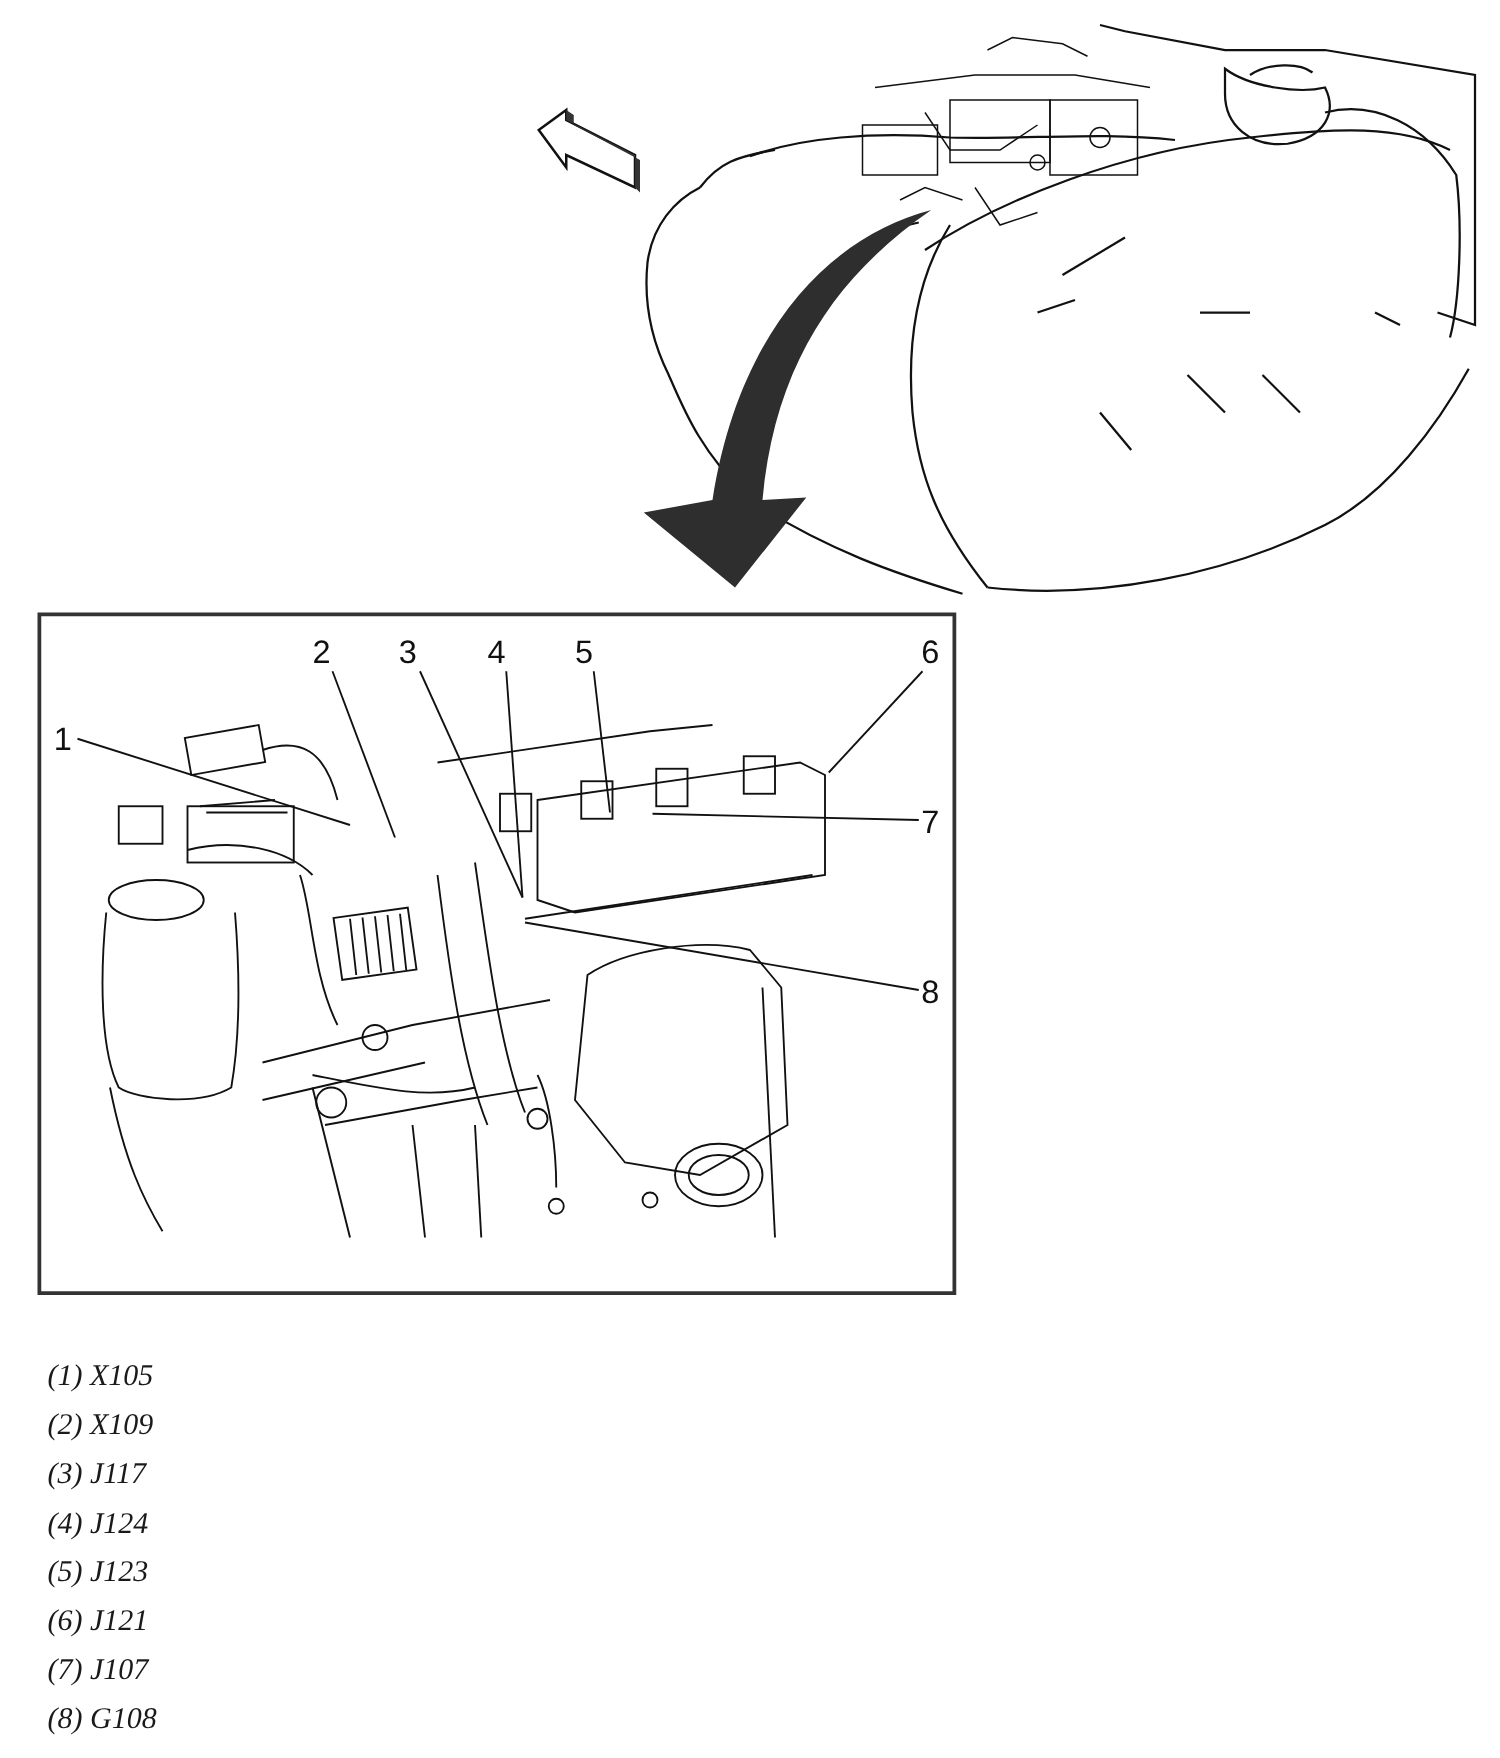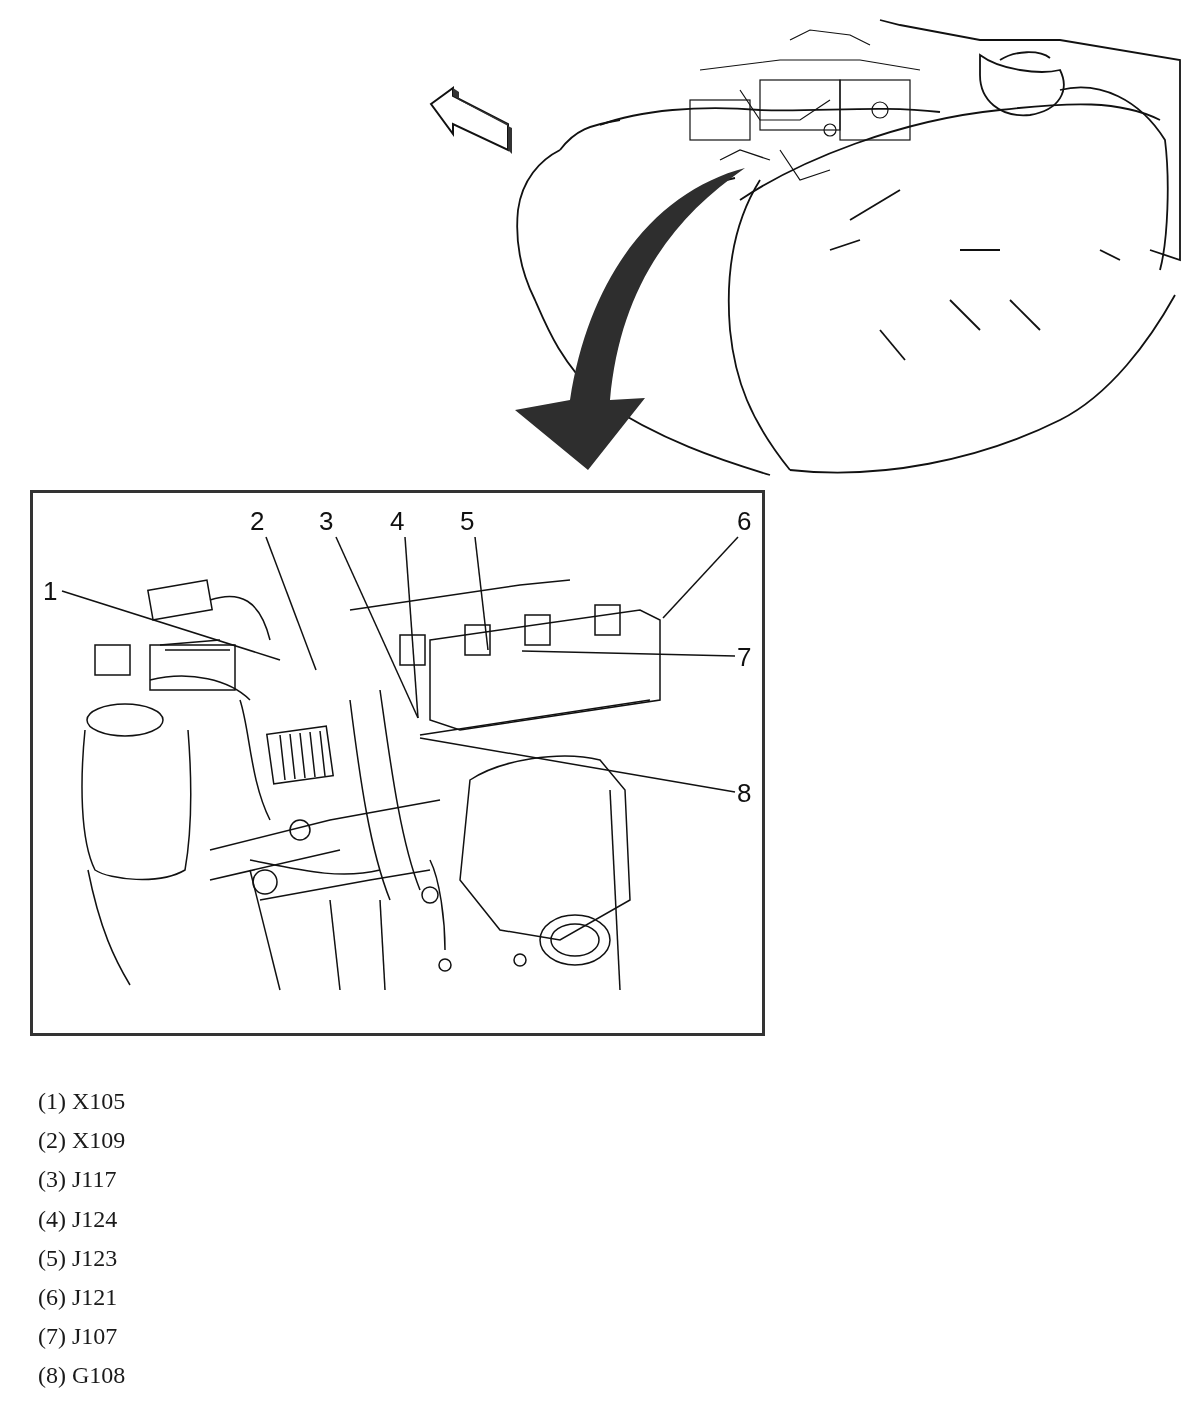--- a/index.html
+++ b/index.html
@@ -1,19 +1,19 @@
 <!DOCTYPE html>
 <html><head>
 <meta charset="utf-8">
 <style>
   html, body { margin: 0; padding: 0; background: #ffffff; }
   body { width: 1200px; height: 1406px; position: relative; overflow: hidden; font-family: "Liberation Serif", serif; }
   .layer { position: absolute; left: 0; top: 0; }
   .callout-num { font-family: "Liberation Sans", sans-serif; font-size: 26px; font-weight: 400; fill: #111; }
-  .legend { position: absolute; left: 38px; top: 1082px; margin: 0; padding: 0; list-style: none; }
+  .legend { position: absolute; left: 38px; top: 1082px; margin: 0; padding: 0; list-style: none; font-style: italic; }
   .legend li { height: 39.2px; font-size: 24px; color: #1a1a1a; line-height: 39px; white-space: nowrap; }
   .legend .idx { margin-right: 6px; }
   .detail-box { position: absolute; left: 30px; top: 490px; width: 735px; height: 546px; border: 3px solid #333; box-sizing: border-box; }
 </style>
 </head>
 <body>
 
 <svg class="layer" width="1200" height="490" viewBox="0 0 1200 490">
 
   <g>

